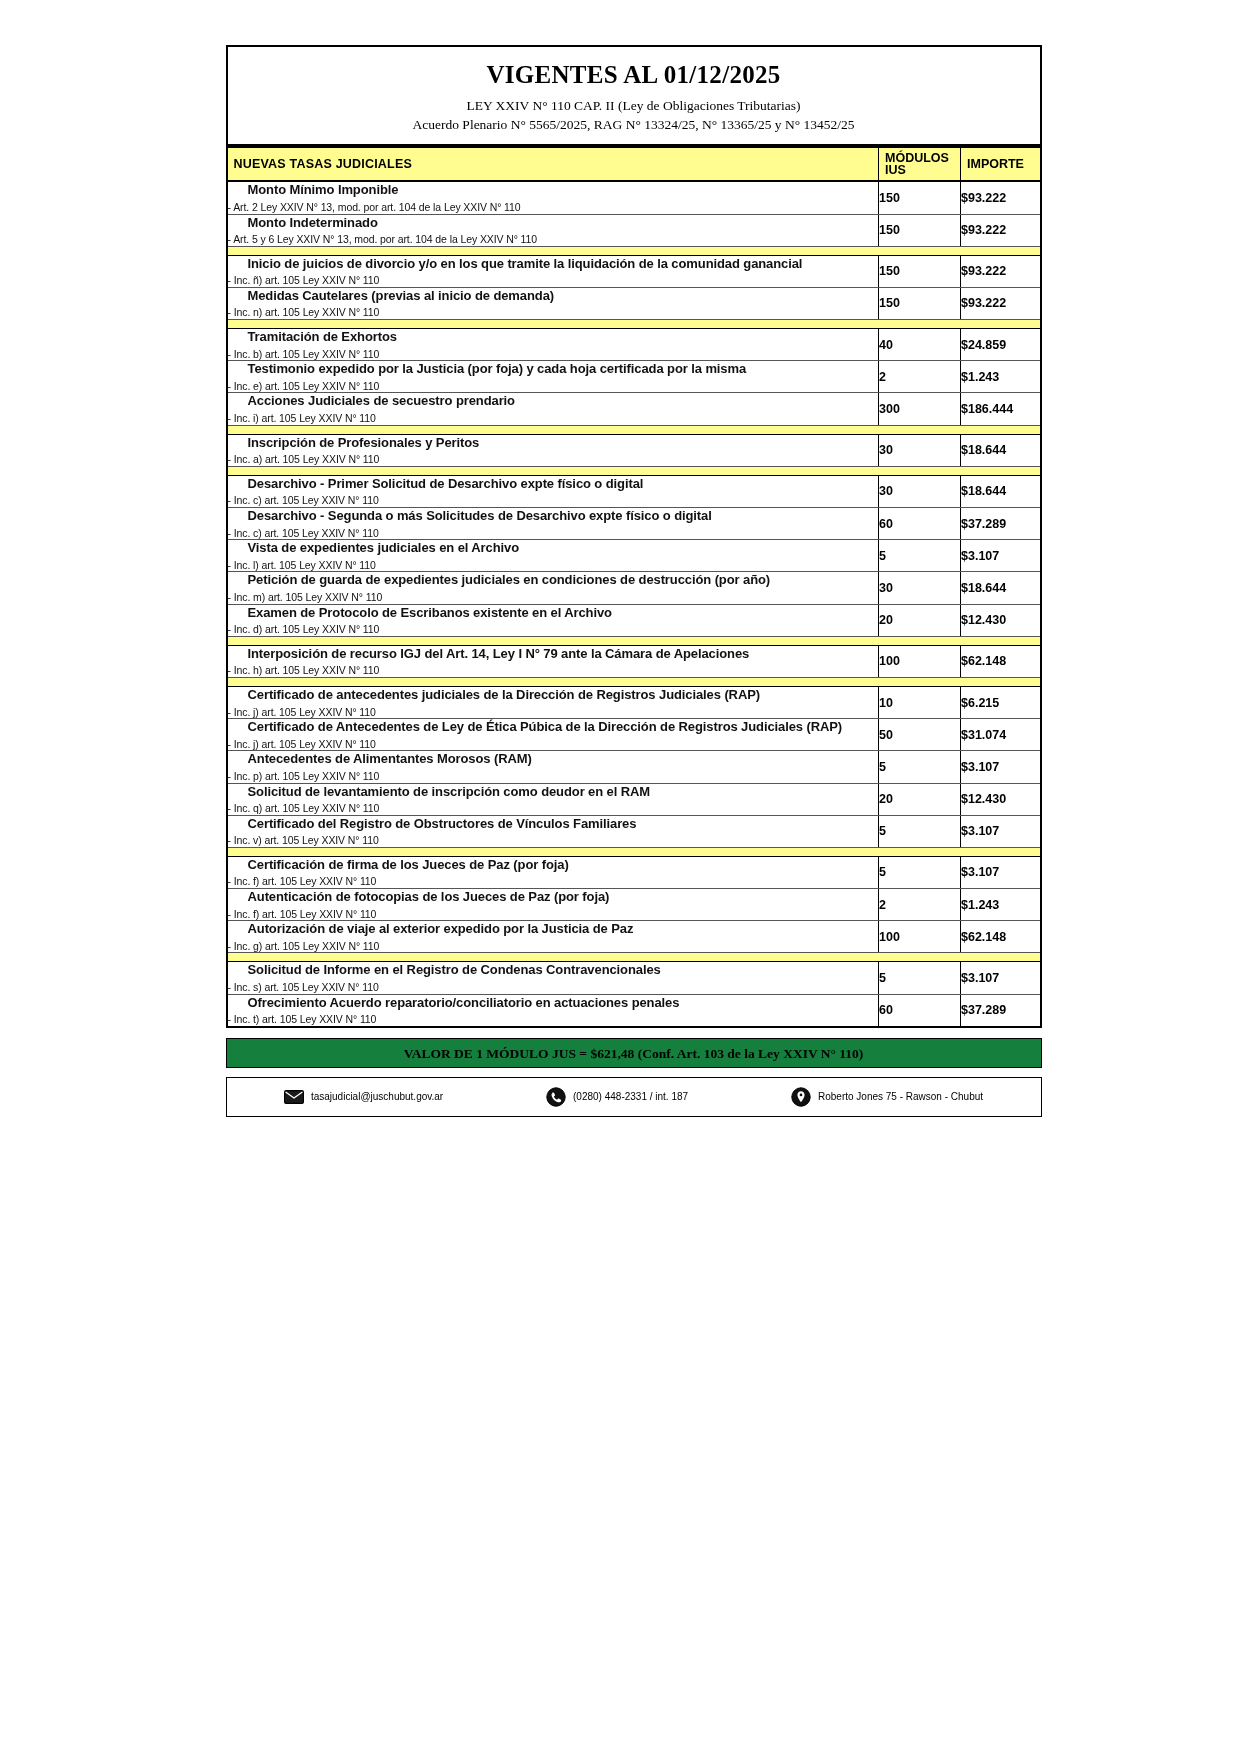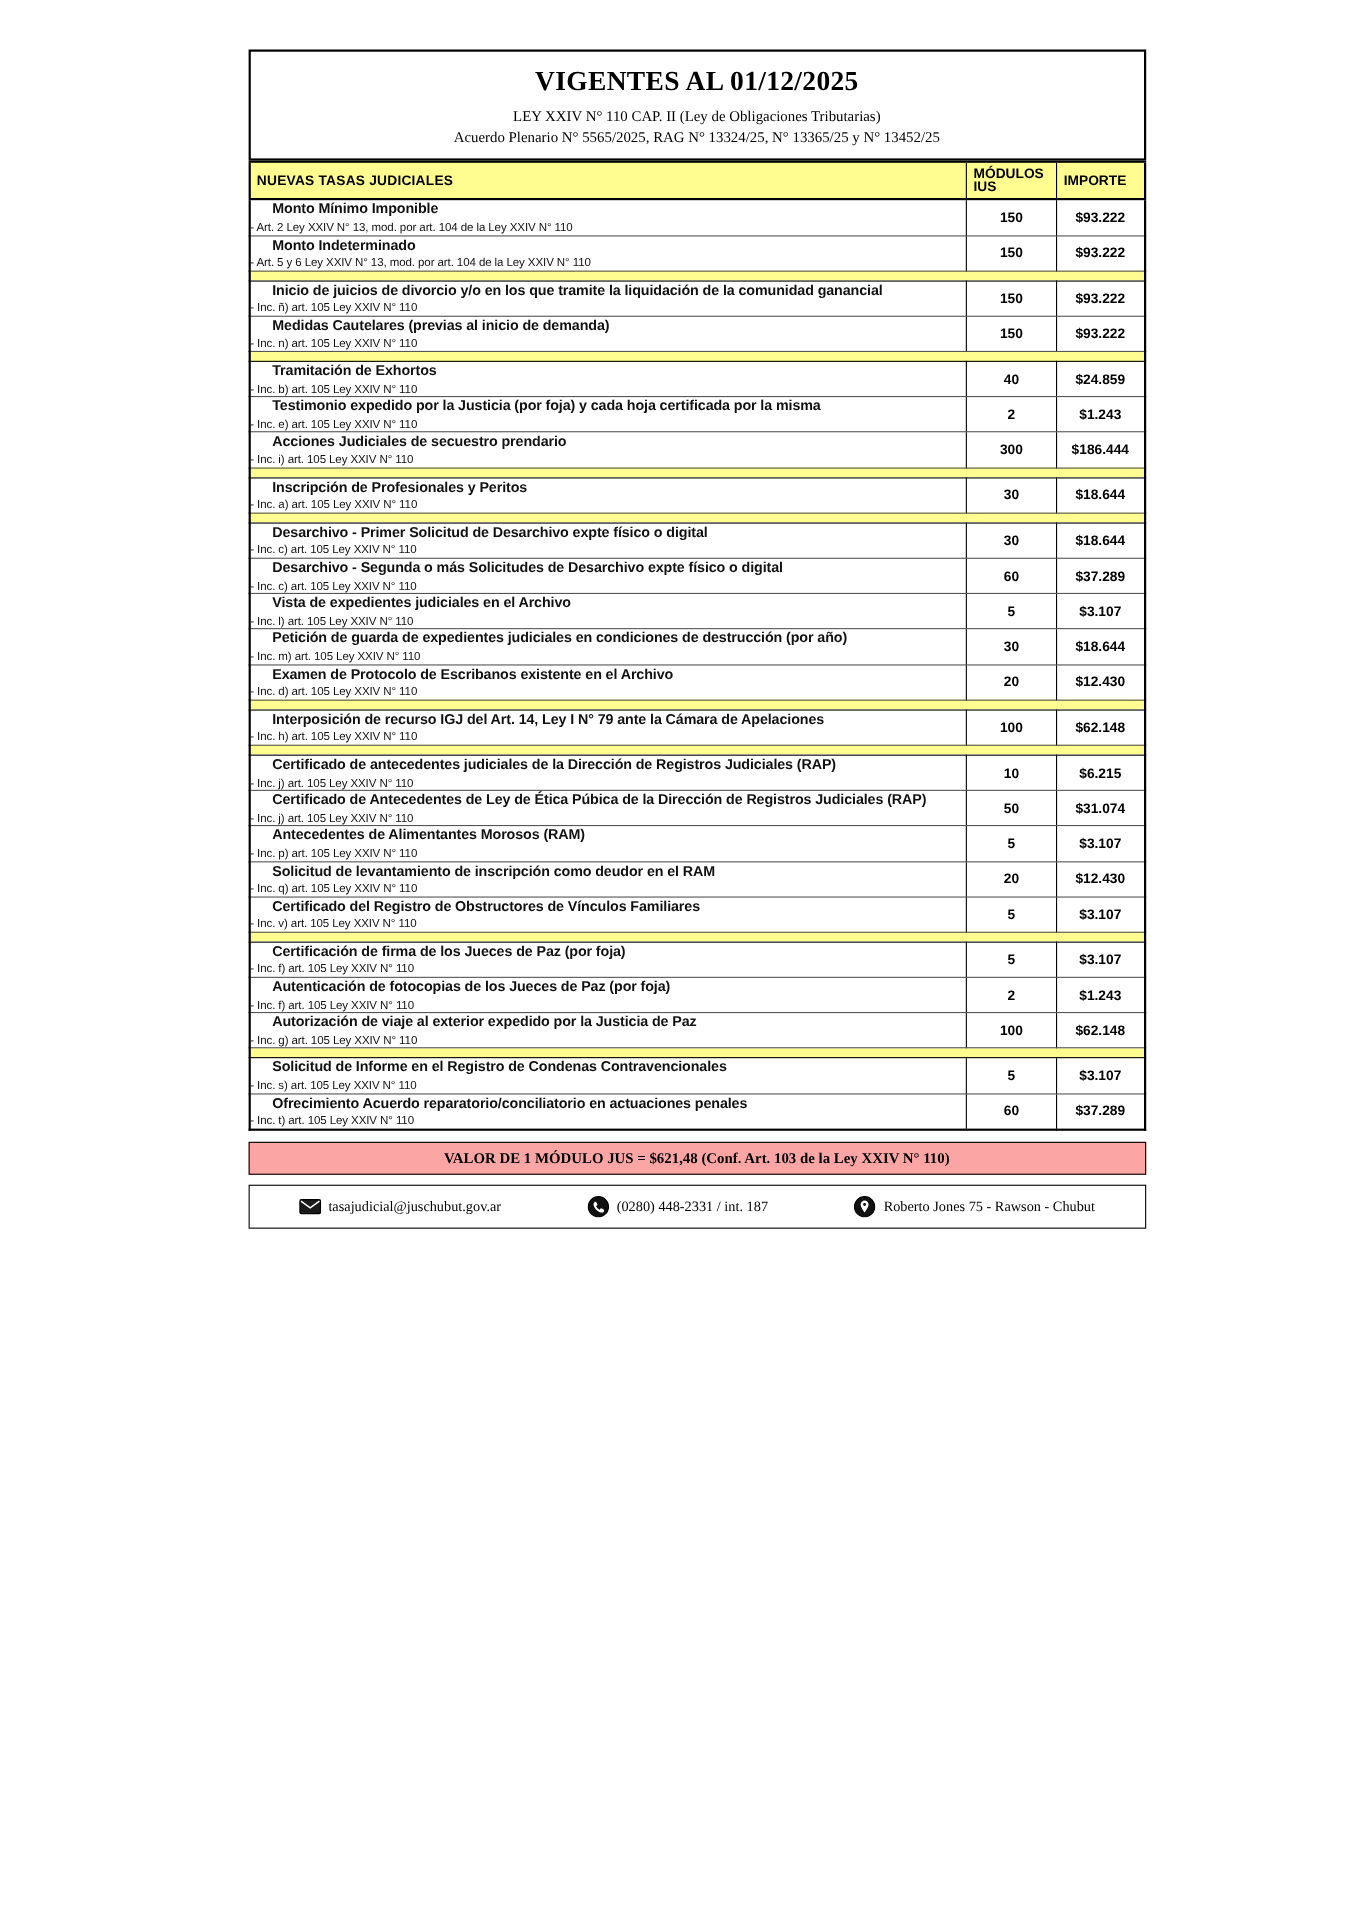--- a/index.html
+++ b/index.html
@@ -102,42 +102,42 @@
   }
   .d-sub {
     font-size: 10.5px;
     font-weight: normal;
     color: #111;
     line-height: 1.2;
     margin-top: 3px;
     letter-spacing: -0.1px;
   }
   td.mod, td.imp {
-    text-align: center;
+    text-align: left;
     font-size: 12.5px;
     font-weight: bold;
     color: #000;
   }
 
   
   tr.sep-row td {
     background: #fffd8f;
     height: 9px;
     padding: 0;
     border-left: 1px solid #000;
     border-right: 1px solid #000;
     border-top: 1.5px solid #000;
     border-bottom: 1.5px solid #000;
   }
 
   
   .valor-box {
     margin-top: 10px;
     border: 1.5px solid #000;
-    background: #fca5a5;
+    background: #15803d;
     text-align: center;
     padding: 5px 4px;
   }
   .valor-text {
     font-family: "Liberation Serif", serif;
     font-size: 13.5px;
     font-weight: bold;
     color: #000;
   }
 
@@ -149,22 +149,22 @@
     align-items: center;
     justify-content: space-around;
     padding: 9px 6px;
   }
   .contact-item {
     display: flex;
     align-items: center;
     gap: 7px;
   }
   .contact-text {
-    font-family: Liberation Serif, serif;
-    font-size: 13px;
+    font-family: Liberation Sans, sans-serif;
+    font-size: 10px;
     color: #000;
     white-space: nowrap;
   }
   .ico {
     display: inline-flex;
     align-items: center;
     justify-content: center;
     width: 20px; height: 20px;
     flex: 0 0 20px;
   }

